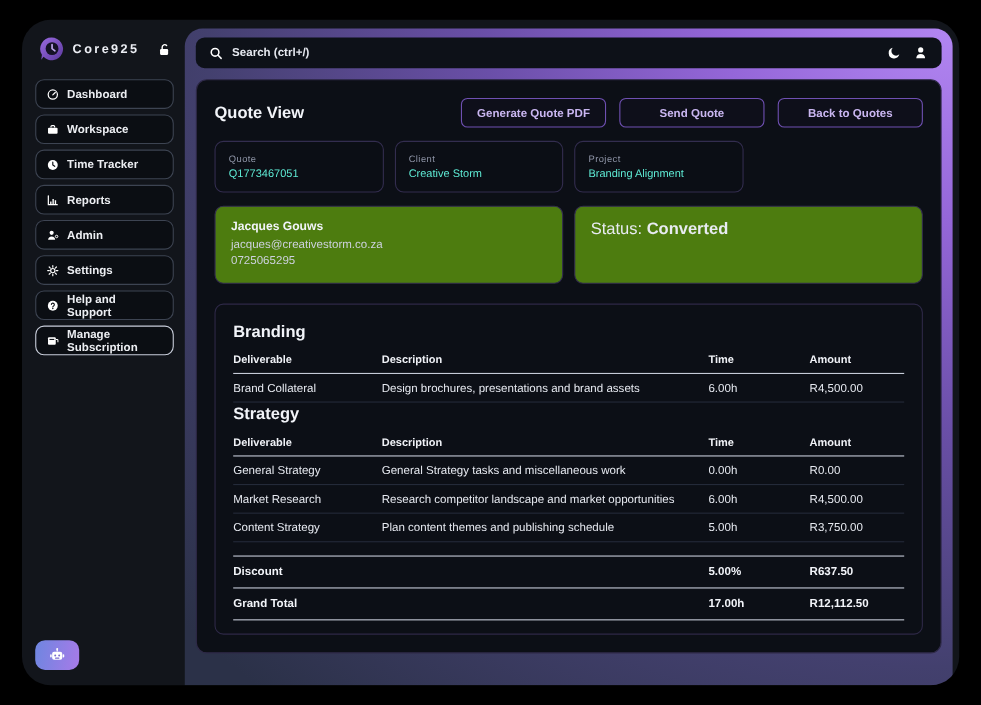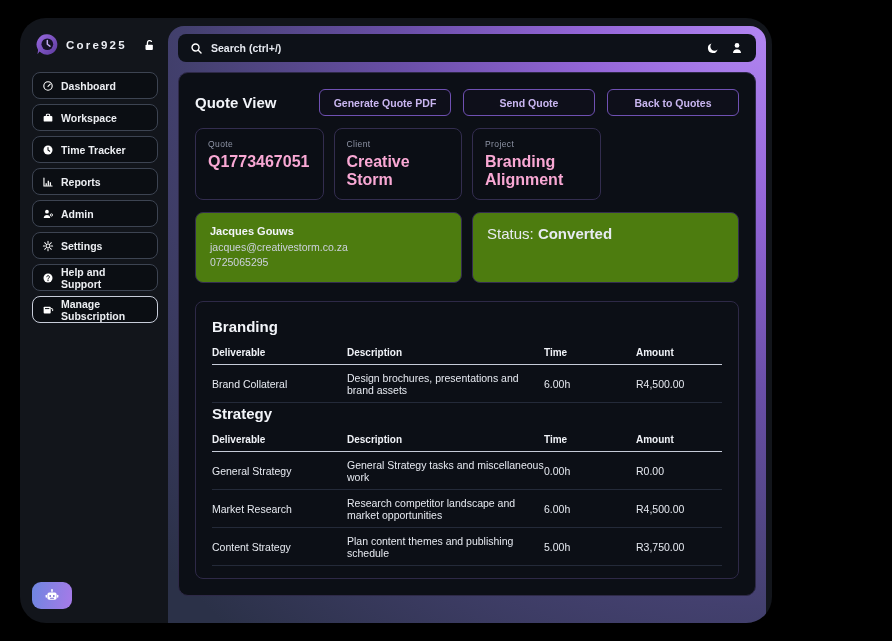--- a/index.html
+++ b/index.html
@@ -1,18 +1,18 @@
 <!DOCTYPE html>
 <html><head>
 <meta charset="utf-8">
 <style>
   * { margin:0; padding:0; box-sizing:border-box; }
   html,body { width:892px; height:641px; background:#000; overflow:hidden;
               font-family:"Liberation Sans", sans-serif; }
-  .window { position:absolute; left:20px; top:18px; width:752px; height:605px;
+  .window { position:absolute; left:20px; top:18px; width:852px; height:605px;
             background:#12151b; border-radius:26px; overflow:hidden; display:flex; }
 
   
   .sidebar { width:148px; flex:none; padding:12px 10px 14px 12px; display:flex; flex-direction:column; }
   .brand { display:flex; align-items:center; gap:6px; padding:2px 2px 14px 2px; }
   .brand-logo { width:26px; height:26px; flex:none; }
   .brand-text { font-size:11.5px; font-weight:700; letter-spacing:2.2px; color:#eceef4; flex:1; }
   .lock-icon { width:14px; height:14px; flex:none; cursor:pointer; }
   .nav-item { height:27px; border:1px solid #3d4452; border-radius:8px; margin-bottom:5px;
               display:flex; align-items:center; gap:7px; padding:0 9px; cursor:pointer;
@@ -42,21 +42,21 @@
   .panel-head { display:flex; align-items:center; justify-content:space-between; margin-bottom:12px; }
   .page-title { font-size:15px; font-weight:700; color:#f2f4f9; }
   .actions { display:flex; gap:12px; }
   .btn { width:132px; height:27px; border:1px solid #6f50b2; border-radius:6px;
          background:rgba(18,15,30,0.45); color:#c9b6f0; font-size:10.5px; font-weight:600;
          font-family:inherit; cursor:pointer; }
 
   .cards-row { display:grid; grid-template-columns:repeat(4,1fr); gap:10px; margin-bottom:12px; }
   .info-card { background:#0b0e15; border:1px solid #332d4f; border-radius:8px; padding:10px 12px; }
   .info-label { font-size:8.5px; color:#8f95a7; letter-spacing:0.4px; margin-bottom:4px; }
-  .info-value { font-size:16px; font-weight:700; color:#f9a8d4; }
+  .info-value { font-size:10px; font-weight:400; color:#5eead4; }
 
   .cards-row2 { display:grid; grid-template-columns:1fr 1fr; gap:10px; margin-bottom:18px; }
   .wide-card { background:#4d7c0f; border:1px solid #332d4f; border-radius:8px;
                padding:12px 14px; min-height:62px; }
   .contact-name { font-size:11px; font-weight:700; color:#f2f4f9; margin-bottom:3px; }
   .contact-line { font-size:10.5px; color:#ccd1dd; line-height:1.45; }
   .status-line { font-size:15px; color:#e8ebf2; }
   .status-line b { font-weight:700; }
 
   .tables-card { border:1px solid #2e2947; border-radius:8px; padding:14px 16px 12px 16px; background:#0c0f16; }
@@ -268,17 +268,31 @@
           <div>6.00h</div>
           <div>R4,500.00</div>
         </div>
         <div class="tgrid trow">
           <div>Content Strategy</div>
           <div>Plan content themes and publishing schedule</div>
           <div>5.00h</div>
           <div>R3,750.00</div>
         </div>
 
+        <div class="totals">
+          <div class="tgrid trow-total">
+            <div>Discount</div>
+            <div></div>
+            <div>5.00%</div>
+            <div>R637.50</div>
+          </div>
+          <div class="tgrid trow-total last">
+            <div>Grand Total</div>
+            <div></div>
+            <div>17.00h</div>
+            <div>R12,112.50</div>
+          </div>
+        </div>
       </div>
     </div>
 
   </div>
 </div>
 
 </body></html>

